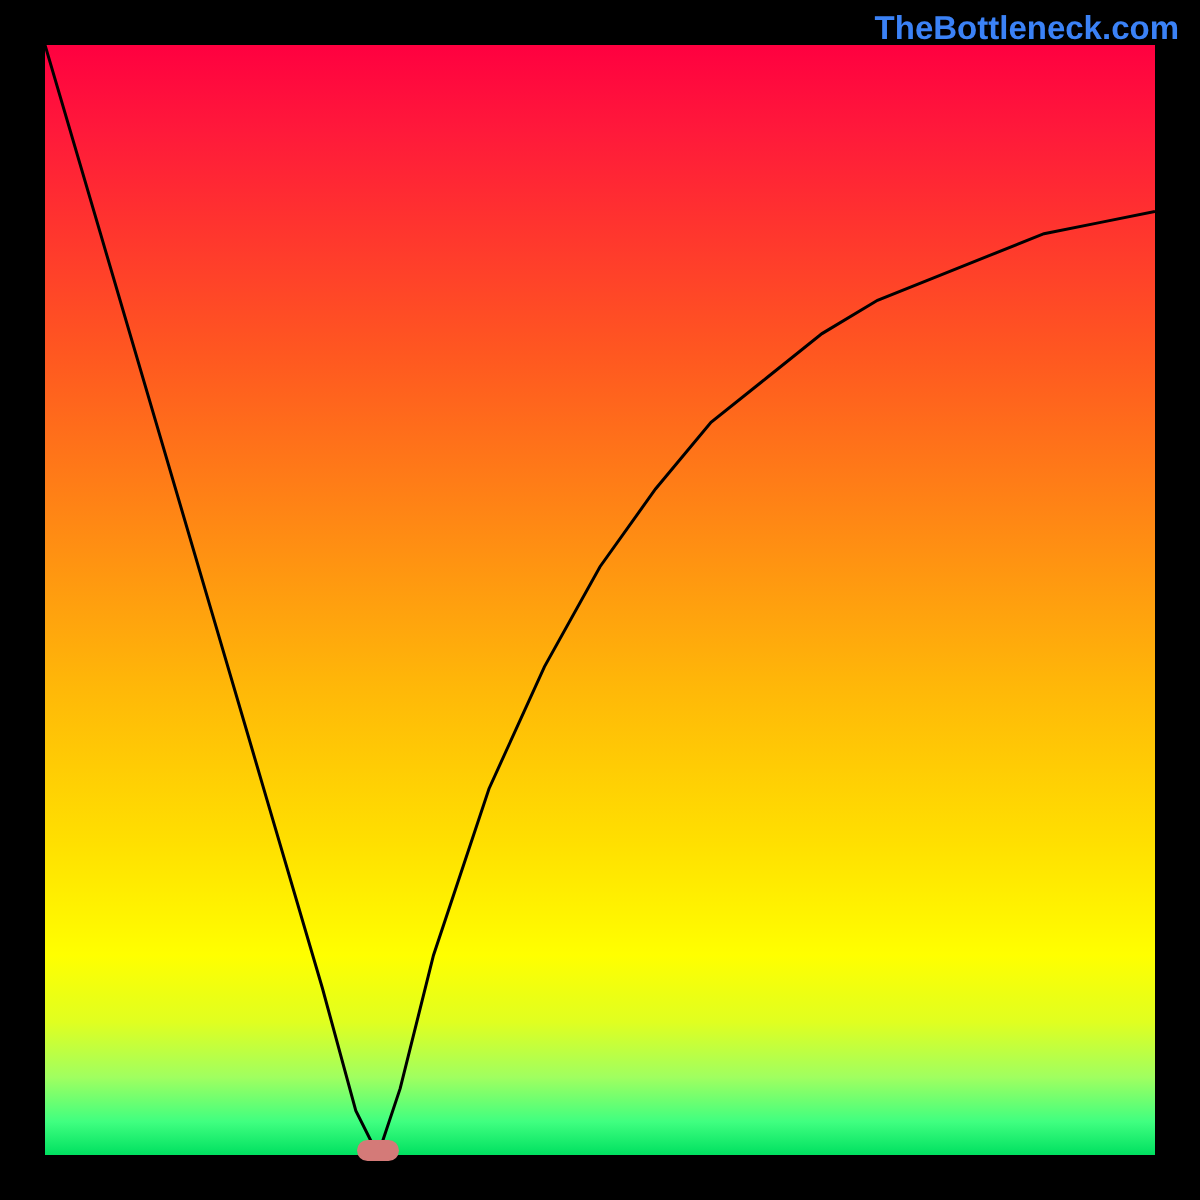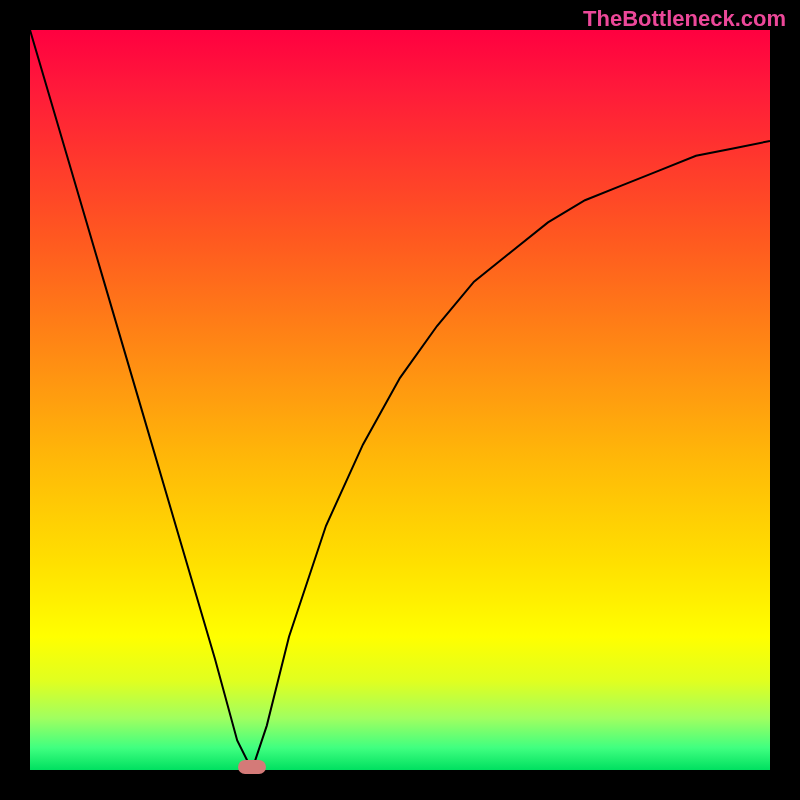--- a/index.html
+++ b/index.html
@@ -32,21 +32,21 @@
       #00e060 100%
     );
   }
   .watermark {
     position: absolute;
     top: 6px;
     right: 14px;
     font-family: Arial, Helvetica, sans-serif;
     font-size: 22px;
     font-weight: 600;
-    color: #ec4899;
+    color: #3b82f6;
   }
   .marker {
     position: absolute;
     width: 28px;
     height: 14px;
     background: #d47a78;
     border-radius: 7px;
   }
   svg.curve {
     position: absolute;

